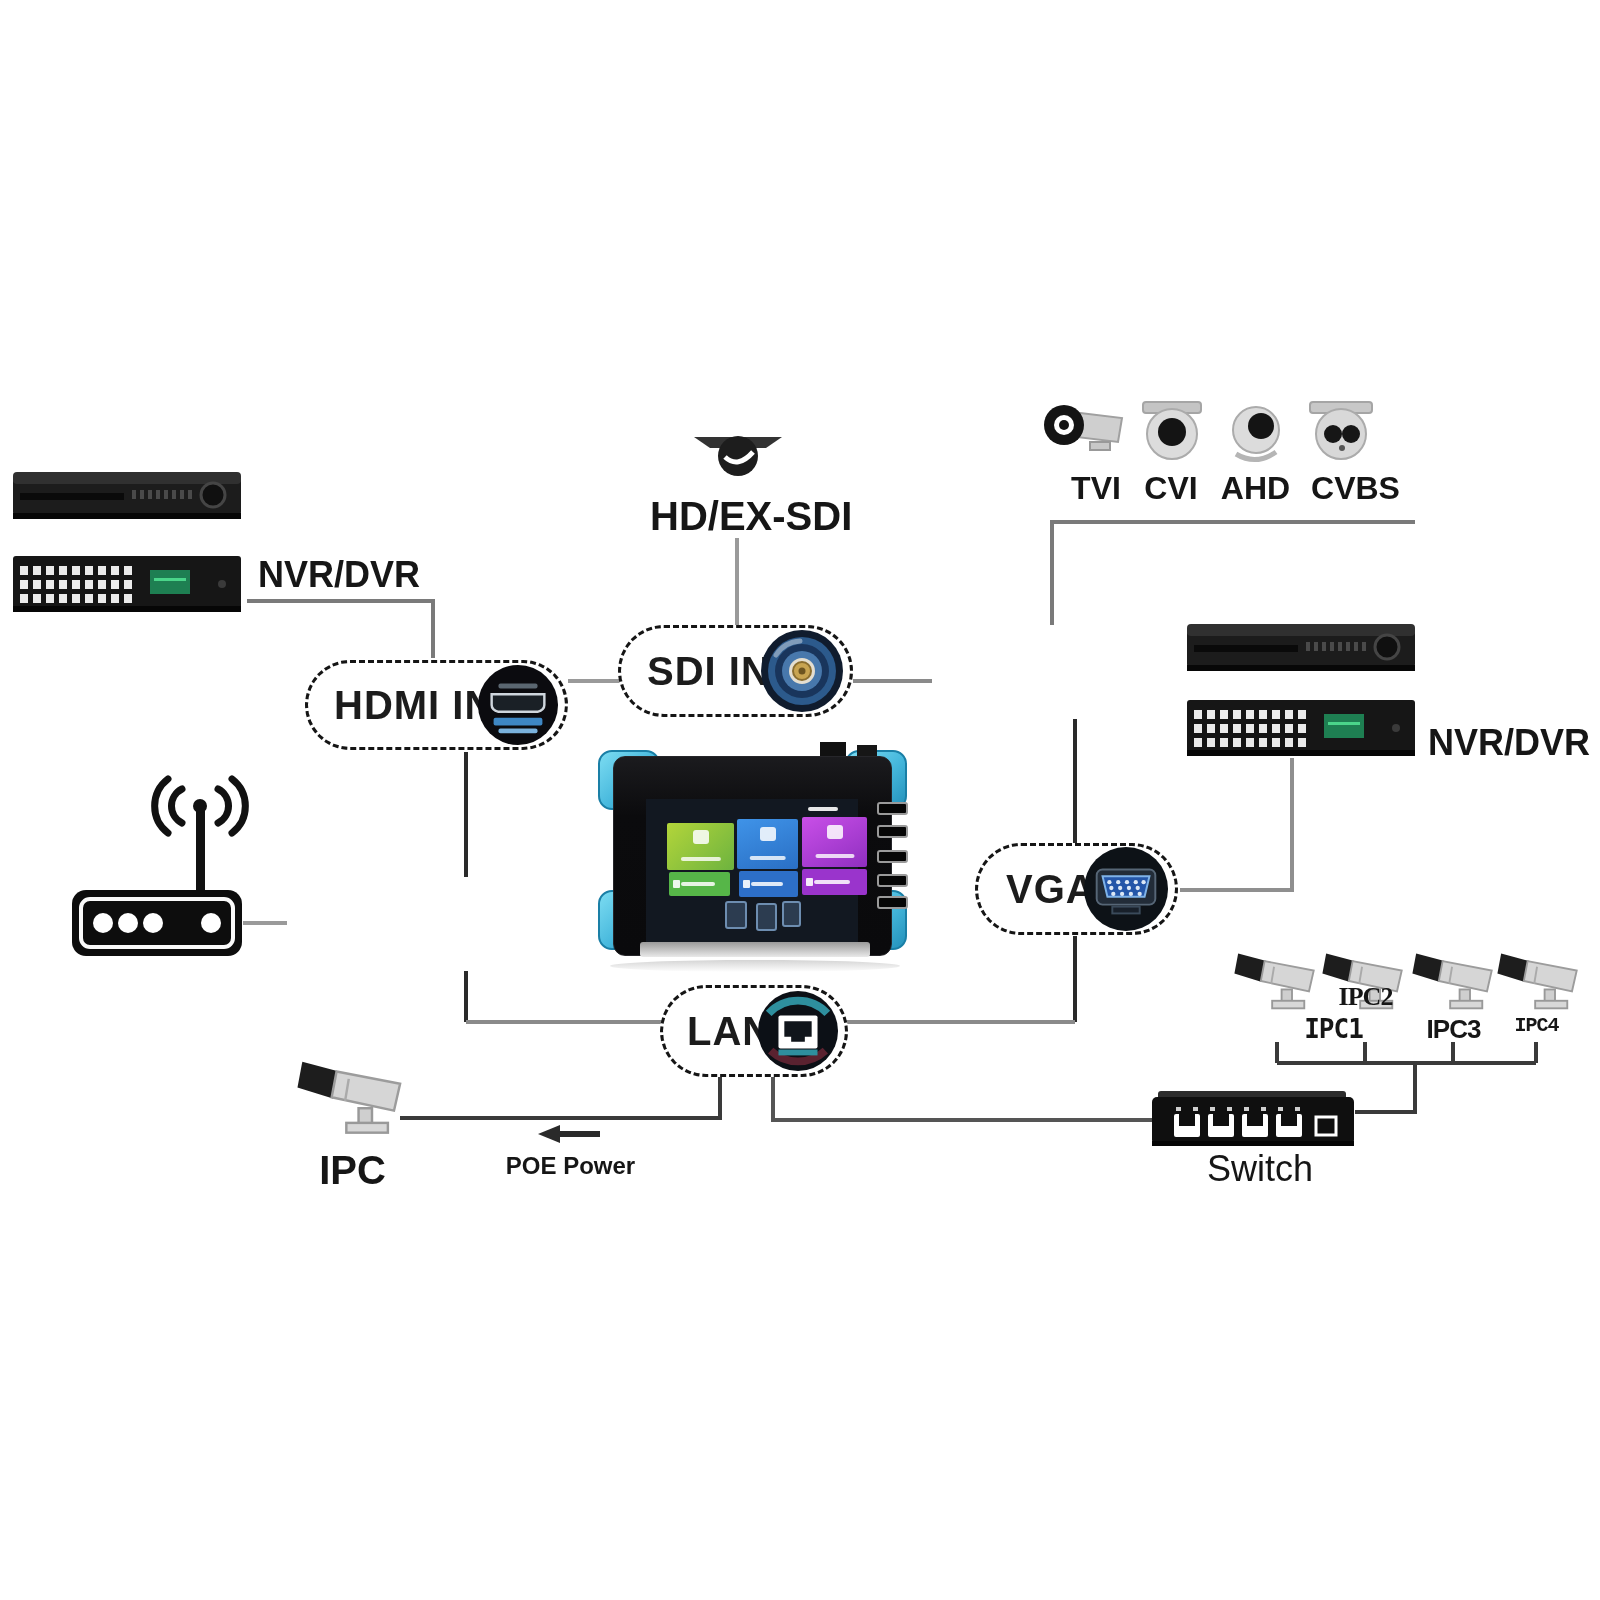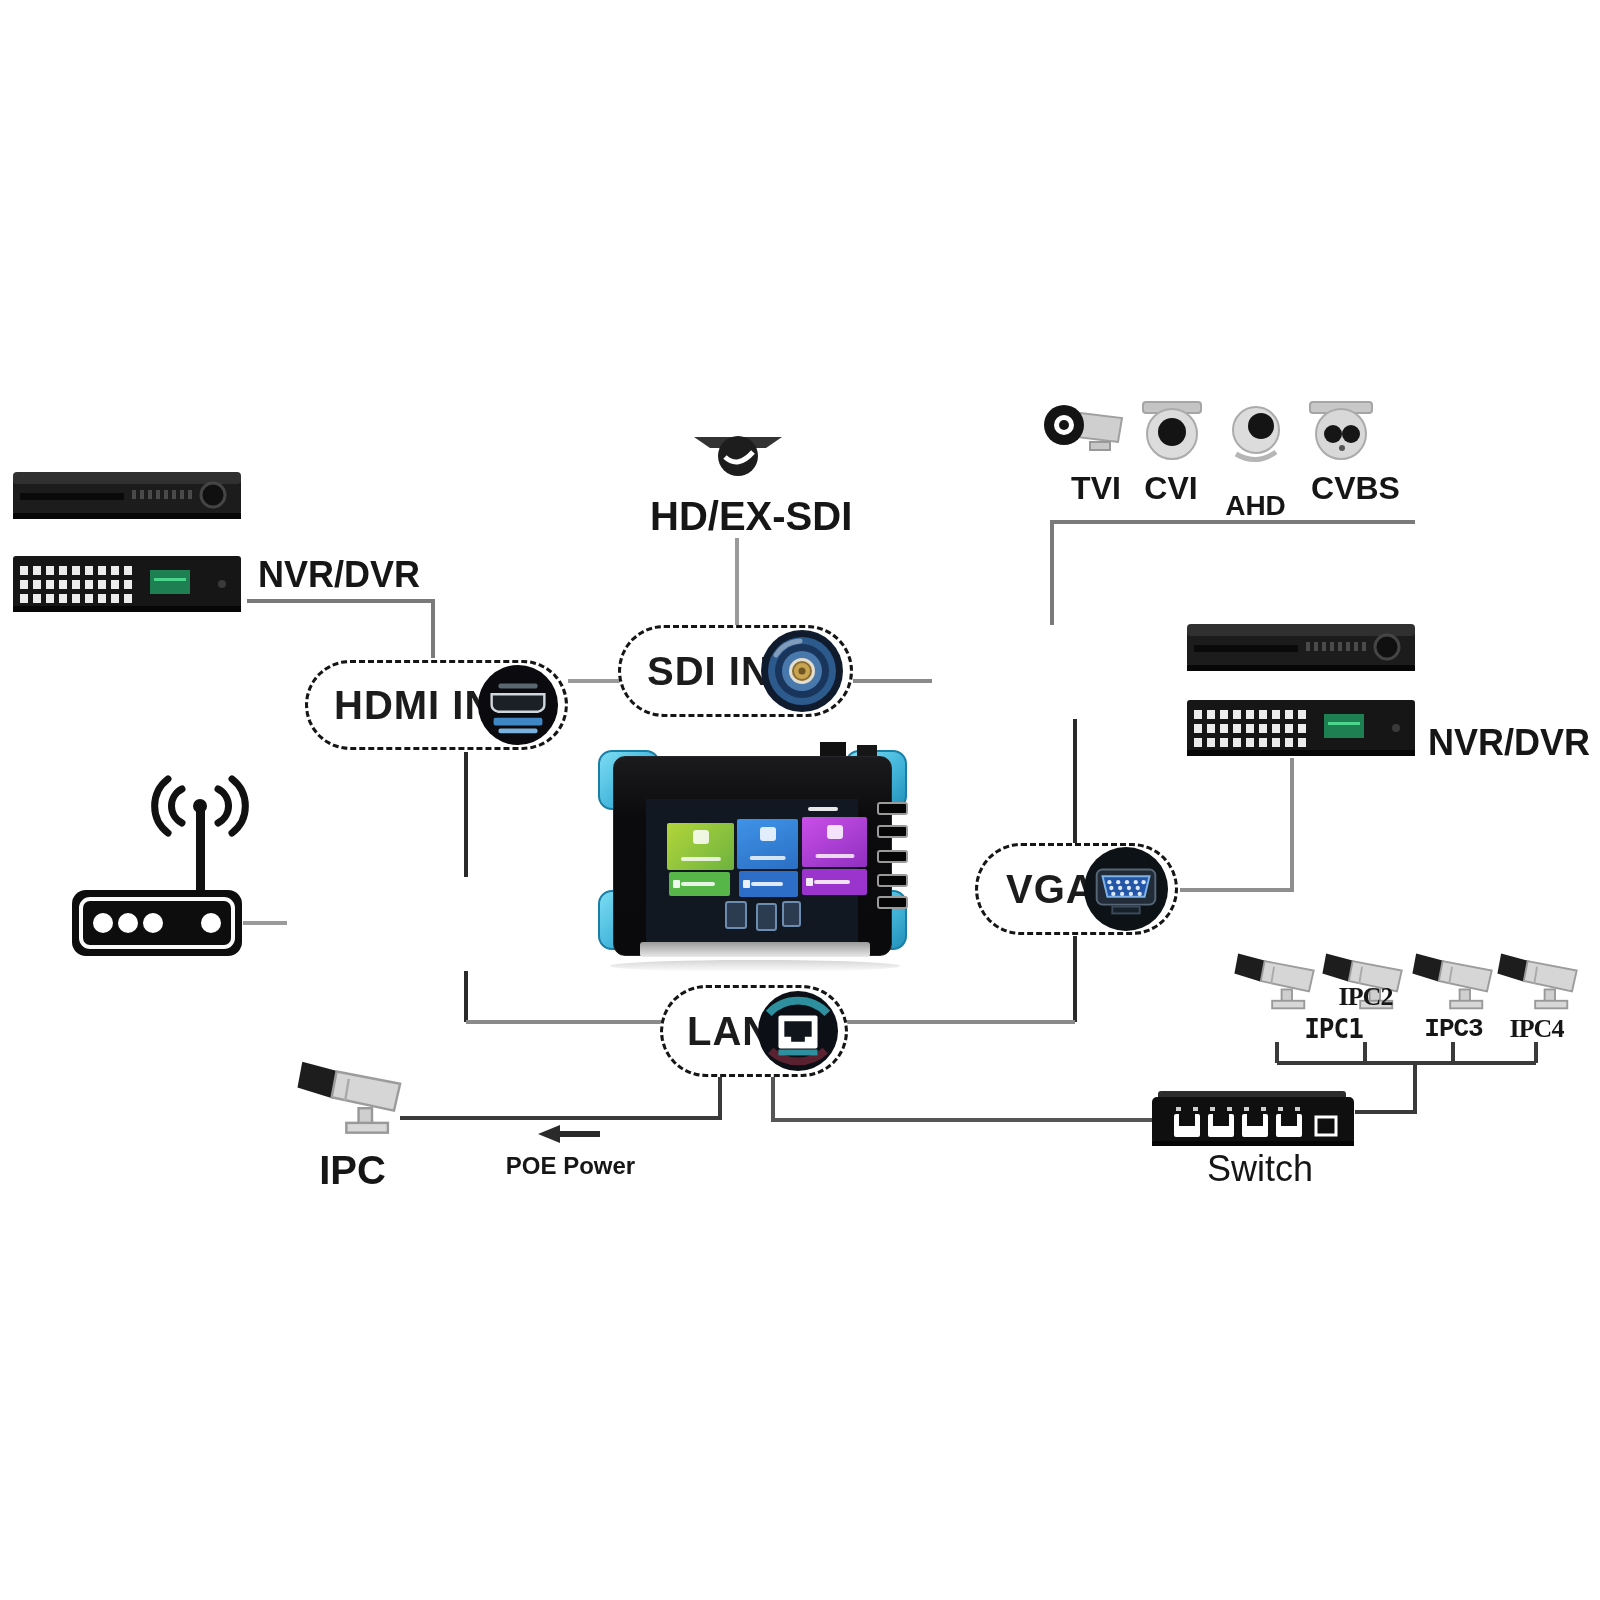--- a/index.html
+++ b/index.html
@@ -195,21 +195,21 @@
       <use href="#domecam"></use>
     </svg>
   <svg class="devsvg" style="left:1220px;top:404px" width="72" height="62" viewBox="0 0 72 62">
       <use href="#eyecam"></use>
     </svg>
   <svg class="devsvg" style="left:1302px;top:400px" width="80" height="64" viewBox="0 0 80 64">
       <use href="#turretcam"></use>
     </svg>
   <div class="lbl" style="left:1056px;top:470px;width:80px;font-size:32px">TVI</div>
   <div class="lbl" style="left:1131px;top:470px;width:80px;font-size:32px">CVI</div>
-  <div class="lbl" style="left:1213px;top:490px;width:85px;font-size:28px">AHD</div>
+  <div class="lbl" style="left:1213px;top:470px;width:85px;font-size:32px">AHD</div>
   <div class="lbl" style="left:1303px;top:470px;width:105px;font-size:32px">CVBS</div>
 
   <svg class="devsvg" style="left:1186px;top:620px" width="230" height="56" viewBox="0 0 230 56">
       <use href="#dvrA"></use>
     </svg>
   <svg class="devsvg" style="left:1186px;top:698px" width="230" height="62" viewBox="0 0 230 62">
       <use href="#dvrB"></use>
     </svg>
   <div class="lbl" style="left:1428px;top:722px;font-size:36px">NVR/DVR</div>
 
@@ -360,16 +360,16 @@
       <use href="#bulletcam"></use>
     </svg>
   <svg class="devsvg" style="left:1410px;top:946px" width="86" height="68" viewBox="0 0 90 72">
       <use href="#bulletcam"></use>
     </svg>
   <svg class="devsvg" style="left:1495px;top:946px" width="86" height="68" viewBox="0 0 90 72">
       <use href="#bulletcam"></use>
     </svg>
   <div class="lbl" style="left:1296px;top:1014px;width:75px;font-size:26px;font-family:'DejaVu Sans Mono',monospace;letter-spacing:-1px">IPC1</div>
   <div class="lbl" style="left:1328px;top:982px;width:75px;font-size:26px;font-family:Liberation Serif, serif;letter-spacing:-1px">IPC2</div>
-  <div class="lbl" style="left:1416px;top:1014px;width:75px;font-size:26px;font-family:Liberation Mono, monospace;letter-spacing:-1px">IPC3</div>
-  <div class="lbl" style="left:1499px;top:1014px;width:75px;font-size:26px;font-family:Liberation Serif, serif;letter-spacing:-1px">IPC4</div>
+  <div class="lbl" style="left:1416px;top:1014px;width:75px;font-size:26px;font-family:Liberation Sans, sans-serif;letter-spacing:-1px">IPC3</div>
+  <div class="lbl" style="left:1499px;top:1014px;width:75px;font-size:20px;font-family:Liberation Mono, monospace;letter-spacing:-1px">IPC4</div>
 
 </div>
 
 </body></html>

